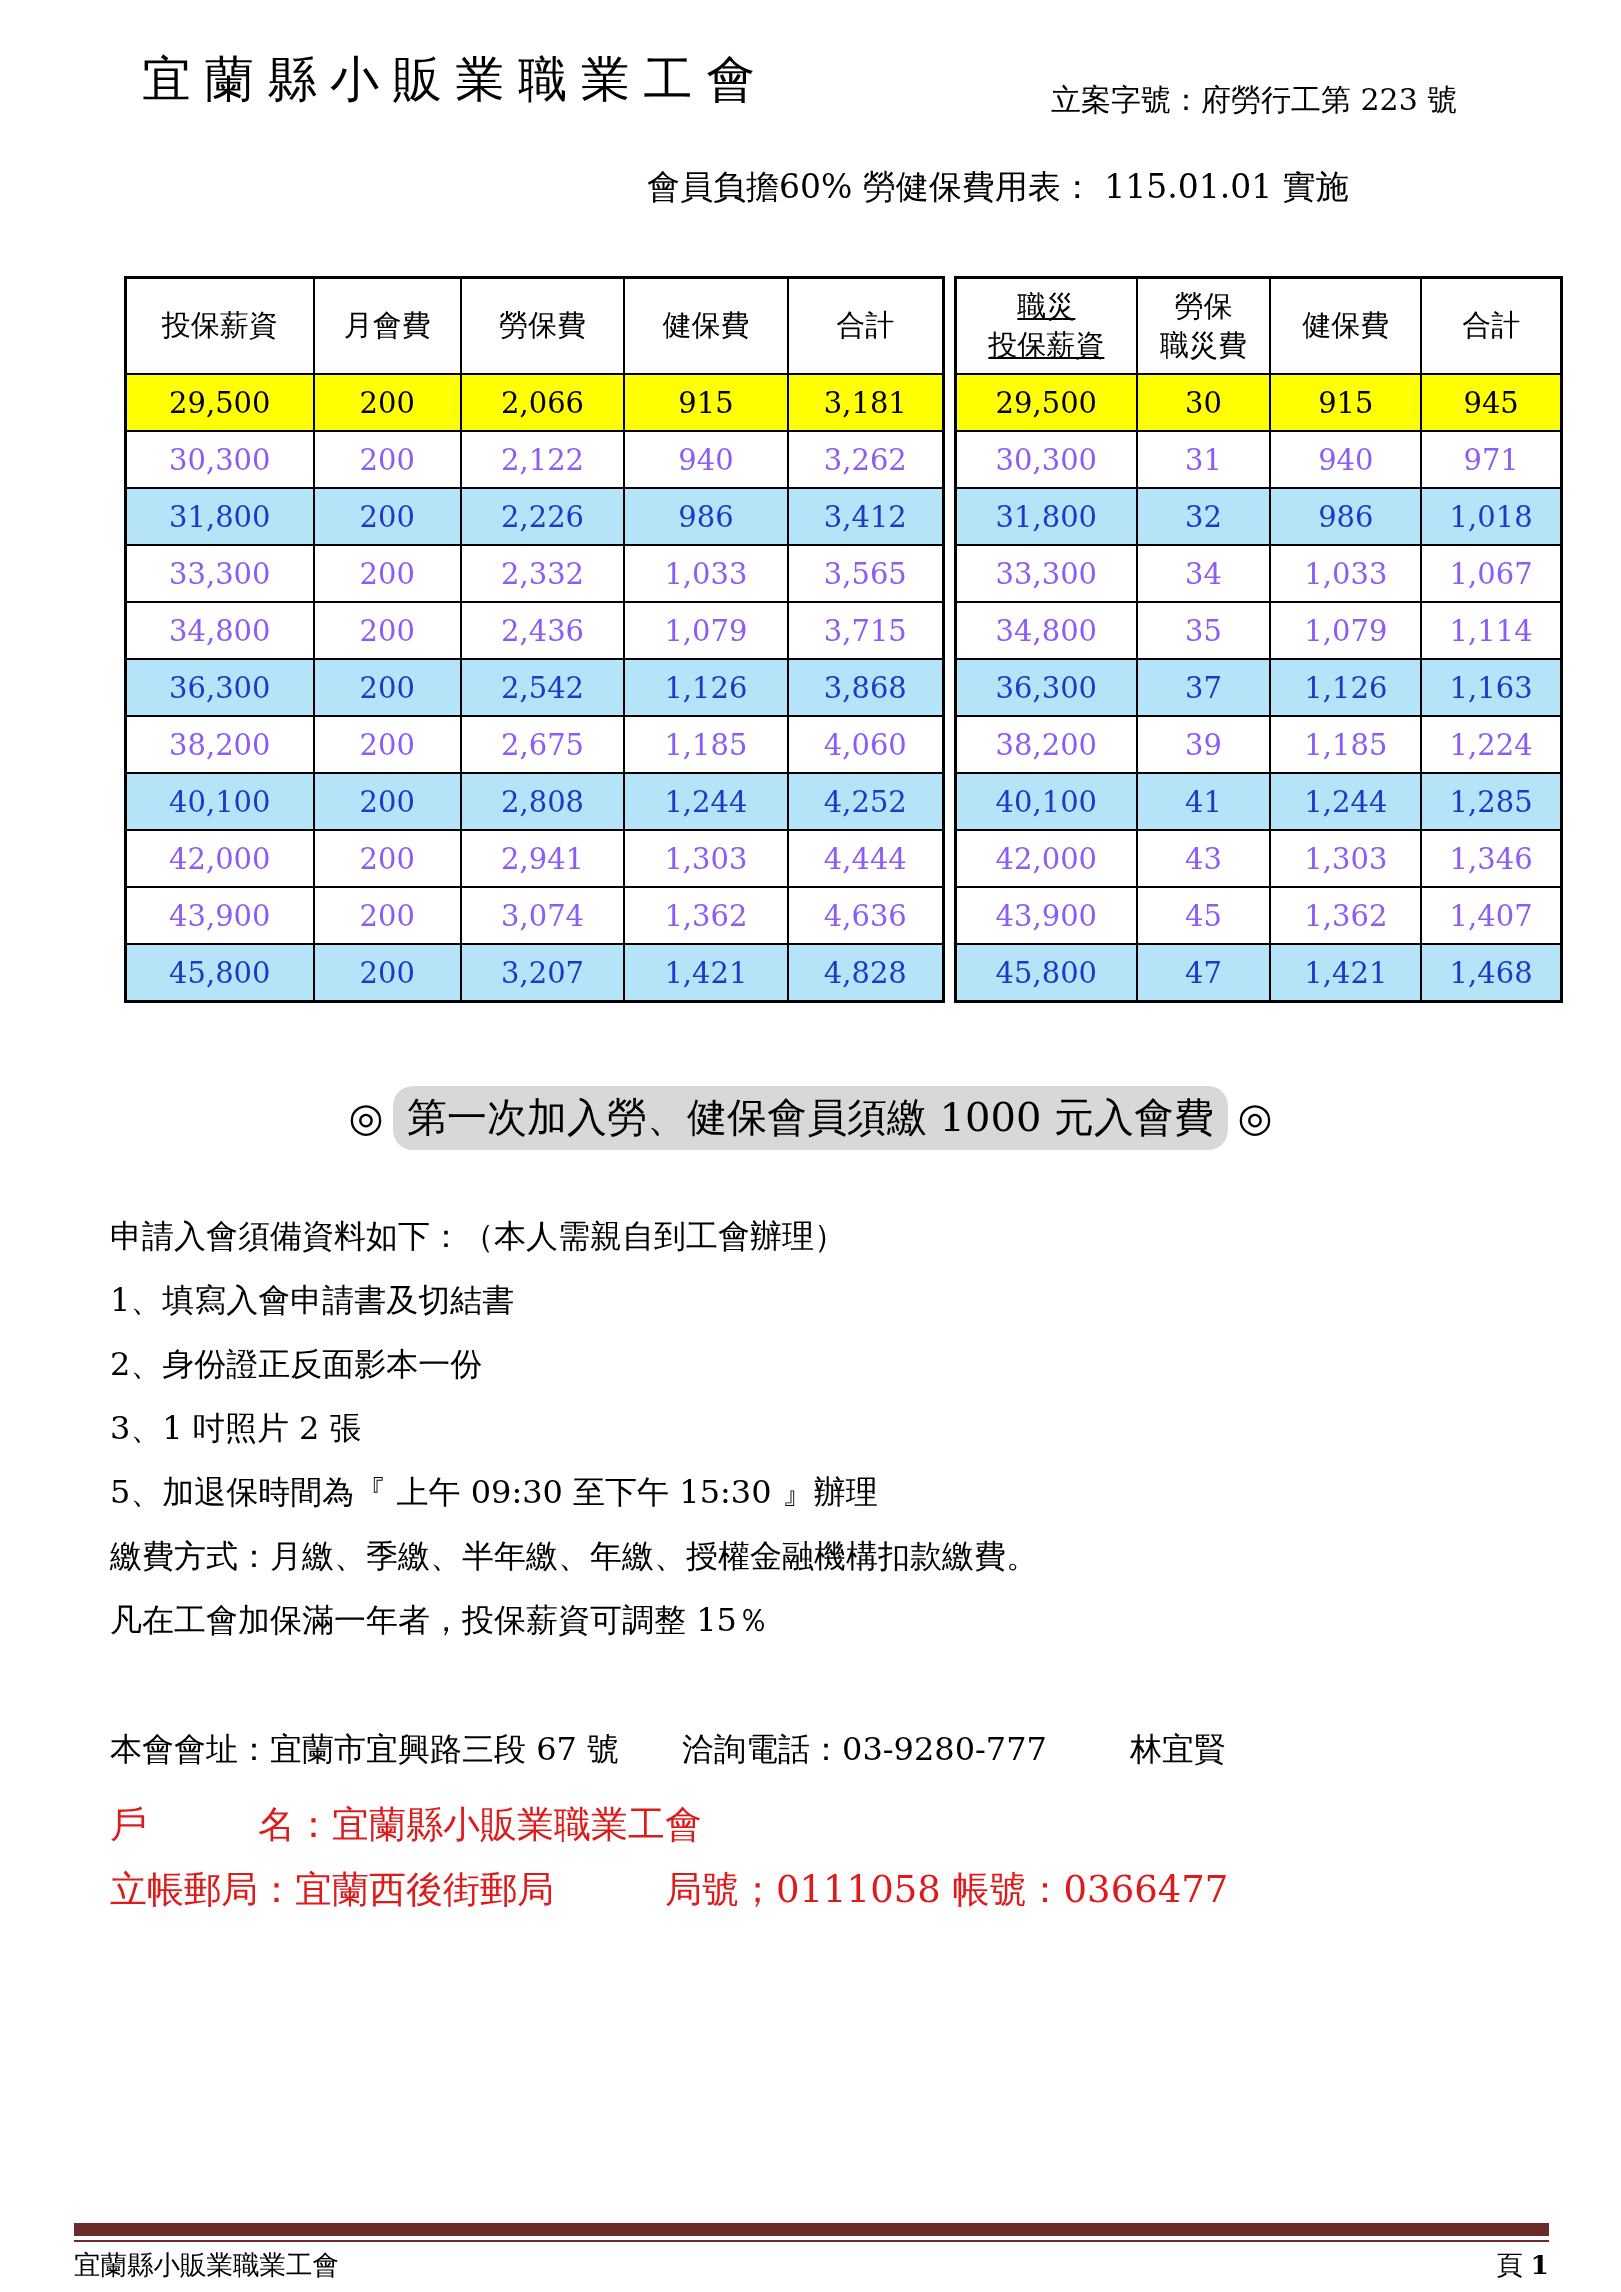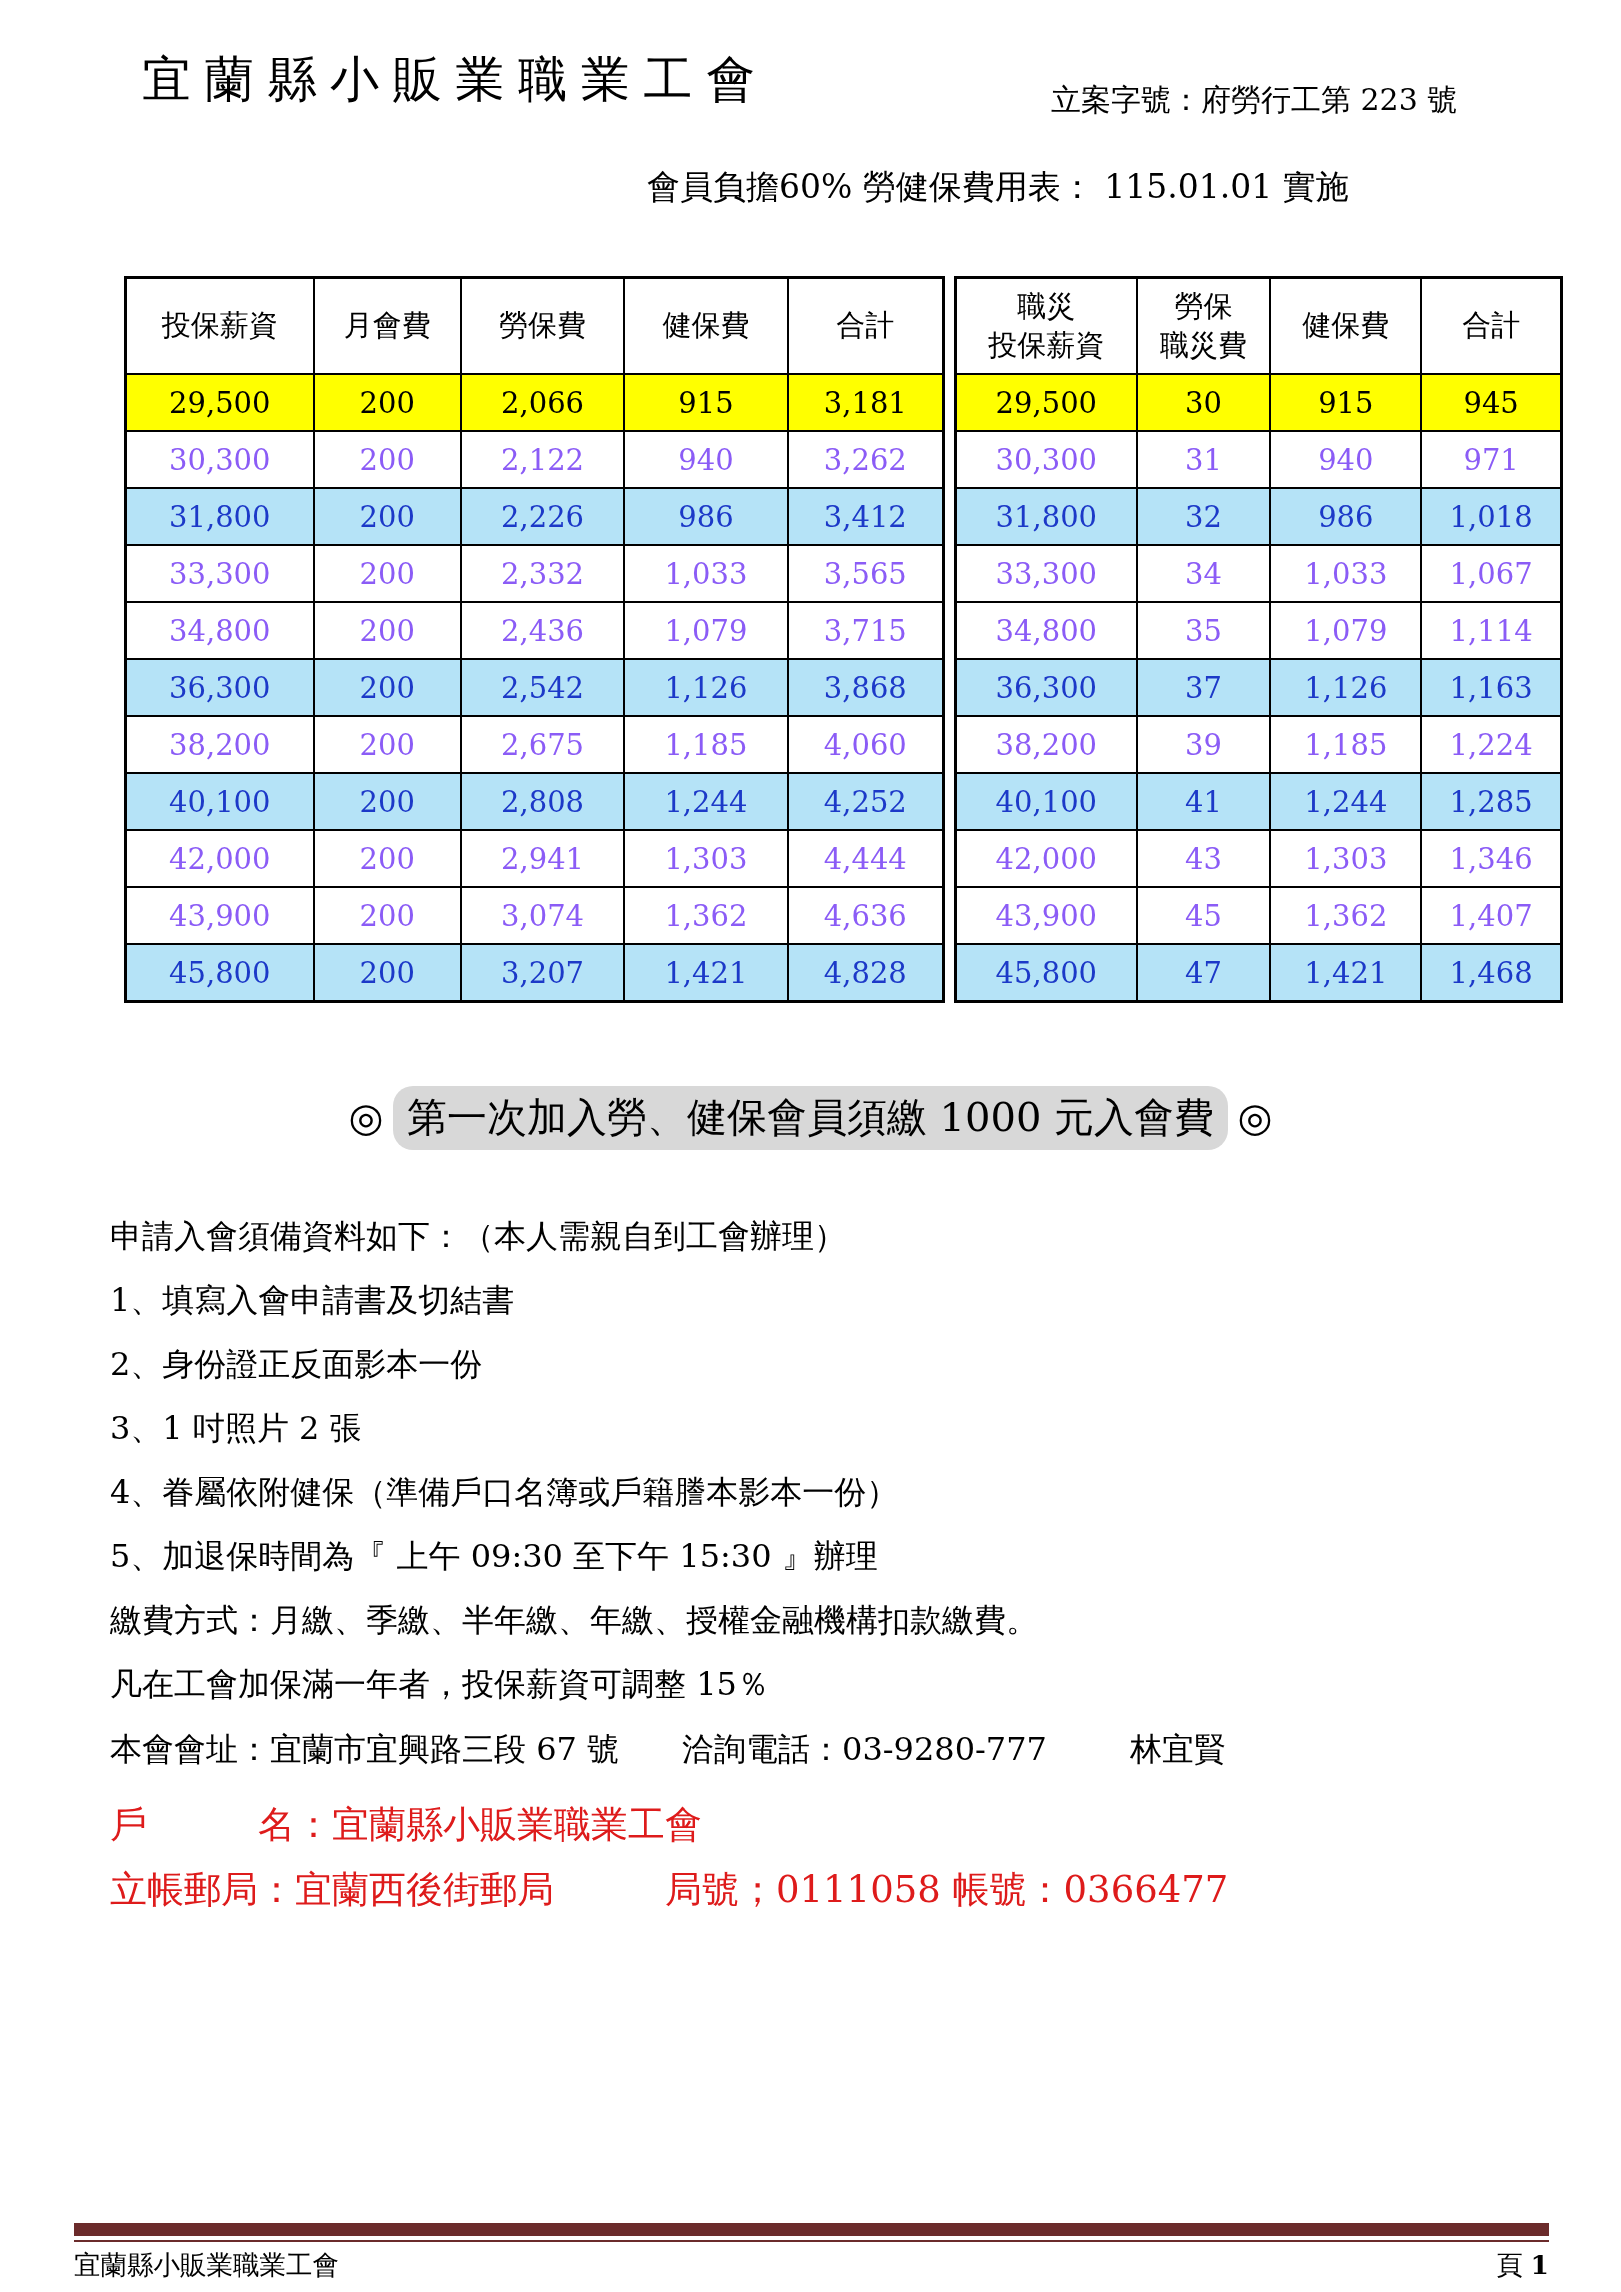--- a/index.html
+++ b/index.html
@@ -37,21 +37,21 @@
     font-size:29px;font-weight:normal;padding:0;
     overflow:hidden;white-space:nowrap;
   }
   .fee-table th{height:94px;white-space:pre-line;line-height:1.35;}
   .fee-table td{height:55px;}
   .left th:nth-child(1){width:23%;}
   .left th:nth-child(2){width:18%;}
   .left th:nth-child(3){width:20%;}
   .left th:nth-child(4){width:20%;}
   .left th:nth-child(5){width:19%;}
-  .right th:nth-child(1){width:30%;}
+  .right th:nth-child(1){width:30%;text-decoration:underline;}
   .right th:nth-child(2){width:22%;}
   .right th:nth-child(3){width:25%;}
   .right th:nth-child(4){width:23%;}
   tr.row-yellow td{background:var(--row_highlight_yellow,#FFFF00);color:#000;}
   tr.row-blue td{background:var(--row_highlight_blue,#B5E3F7);color:var(--row_text_blue,#1C39C8);}
   tr.row-white td{background:#ffffff;color:#8b5cf6;}
   
   .notice{
     position:absolute;left:0;top:1090px;width:100%;
     text-align:center;font-size:40px;white-space:nowrap;
@@ -270,21 +270,20 @@
 
 <div class="notice">
   <span>◎</span><span class="notice-hl">第一次加入勞、健保會員須繳 1000 元入會費</span><span>◎</span>
 </div>
 
 <div class="instructions">
     <div class="instr-line">申請入會須備資料如下：（本人需親自到工會辦理）</div>
     <div class="instr-line">1、填寫入會申請書及切結書</div>
     <div class="instr-line">2、身份證正反面影本一份</div>
     <div class="instr-line">3、1 吋照片 2 張</div>
-    <div class="instr-line">4、眷屬依附健保（準備戶口名簿或戶籍謄本影本一份）</div>
     <div class="instr-line">5、加退保時間為『 上午 09:30 至下午 15:30 』辦理</div>
     <div class="instr-line">繳費方式：月繳、季繳、半年繳、年繳、授權金融機構扣款繳費。</div>
     <div class="instr-line">凡在工會加保滿一年者，投保薪資可調整 15％</div>
   </div>
 
 <div class="address-line">
   <span>本會會址：宜蘭市宜興路三段 67 號</span><span class="phone">洽詢電話：03-9280-777</span><span class="contact">林宜賢</span>
 </div>
 
 <div class="account">

